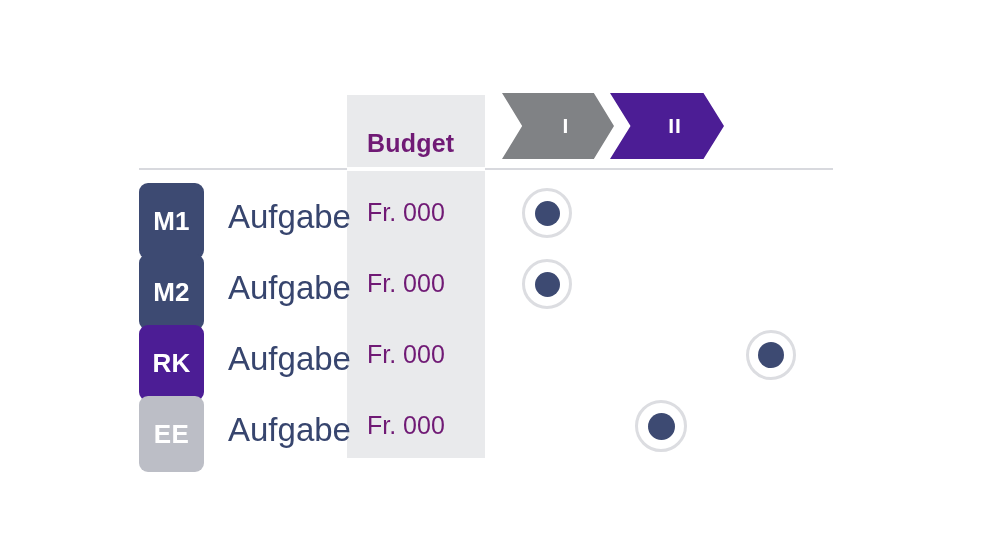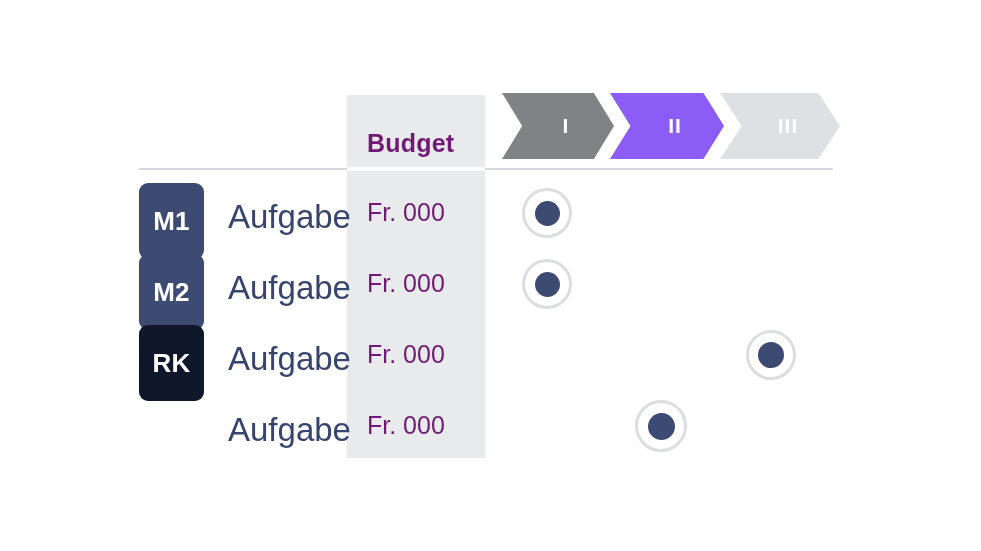--- a/index.html
+++ b/index.html
@@ -144,25 +144,22 @@
 <div id="canvas">
 
   <div class="budget-strip top"></div>
   <div class="budget-strip bottom"></div>
 
   <div class="col-head budget">Budget</div>
 
   <div class="chevron c1" style="background: rgb(128, 130, 133);">
     <span class="lbl">I</span>
   </div>
-  <div class="chevron c2" style="background: #8b5cf6;">
+  <div class="chevron c2" style="background: #4c1d95;">
     <span class="lbl">II</span>
-  </div>
-  <div class="chevron c3" style="background: rgb(223, 224, 227);">
-    <span class="lbl">III</span>
   </div>
 
   <div class="divider"></div>
   <div class="divider-gap"></div>
 
   <div class="row" id="row-0" style="top: 178px;">
     <div class="badge" style="background: rgb(61, 74, 114);">M1</div>
     <div class="task">Aufgabe</div>
     <div class="budget">Fr. 000</div>
     <div class="marker" style="width: 50px; height: 50px; left: 522px; top: 10px; border-color: rgb(220, 221, 225);">
@@ -173,29 +170,30 @@
   <div class="row" id="row-1" style="top: 249px; padding-left: 25px;">
     <div class="badge" style="background: rgb(61, 74, 114);">M2</div>
     <div class="task">Aufgabe</div>
     <div class="budget">Fr. 000</div>
     <div class="marker" style="width: 50px; height: 50px; left: 522px; top: 10px; border-color: rgb(220, 221, 225);">
       <div class="dot" style="width: 25px; height: 25px; background: rgb(61, 74, 114);"></div>
     </div>
   </div>
 
   <div class="row" id="row-2" style="top: 320px;">
-    <div class="badge" style="background: #0f172a;">RK</div>
+    <div class="badge" style="background: #4c1d95;">RK</div>
     <div class="task">Aufgabe</div>
     <div class="budget">Fr. 000</div>
     <div class="marker" style="width: 50px; height: 50px; left: 746px; top: 10px; border-color: rgb(220, 221, 225);">
       <div class="dot" style="width: 26px; height: 26px; background: rgb(61, 74, 114);"></div>
     </div>
   </div>
 
   <div class="row" id="row-3" style="top: 391px;">
+    <div class="badge" style="background: rgb(188, 190, 198);">EE</div>
     <div class="task">Aufgabe</div>
     <div class="budget">Fr. 000</div>
     <div class="marker" style="width: 52px; height: 52px; left: 635px; top: 9px; border-color: rgb(220, 221, 225);">
       <div class="dot" style="width: 27px; height: 27px; background: rgb(61, 74, 114);"></div>
     </div>
   </div>
 
 </div>
 
 </body></html>

